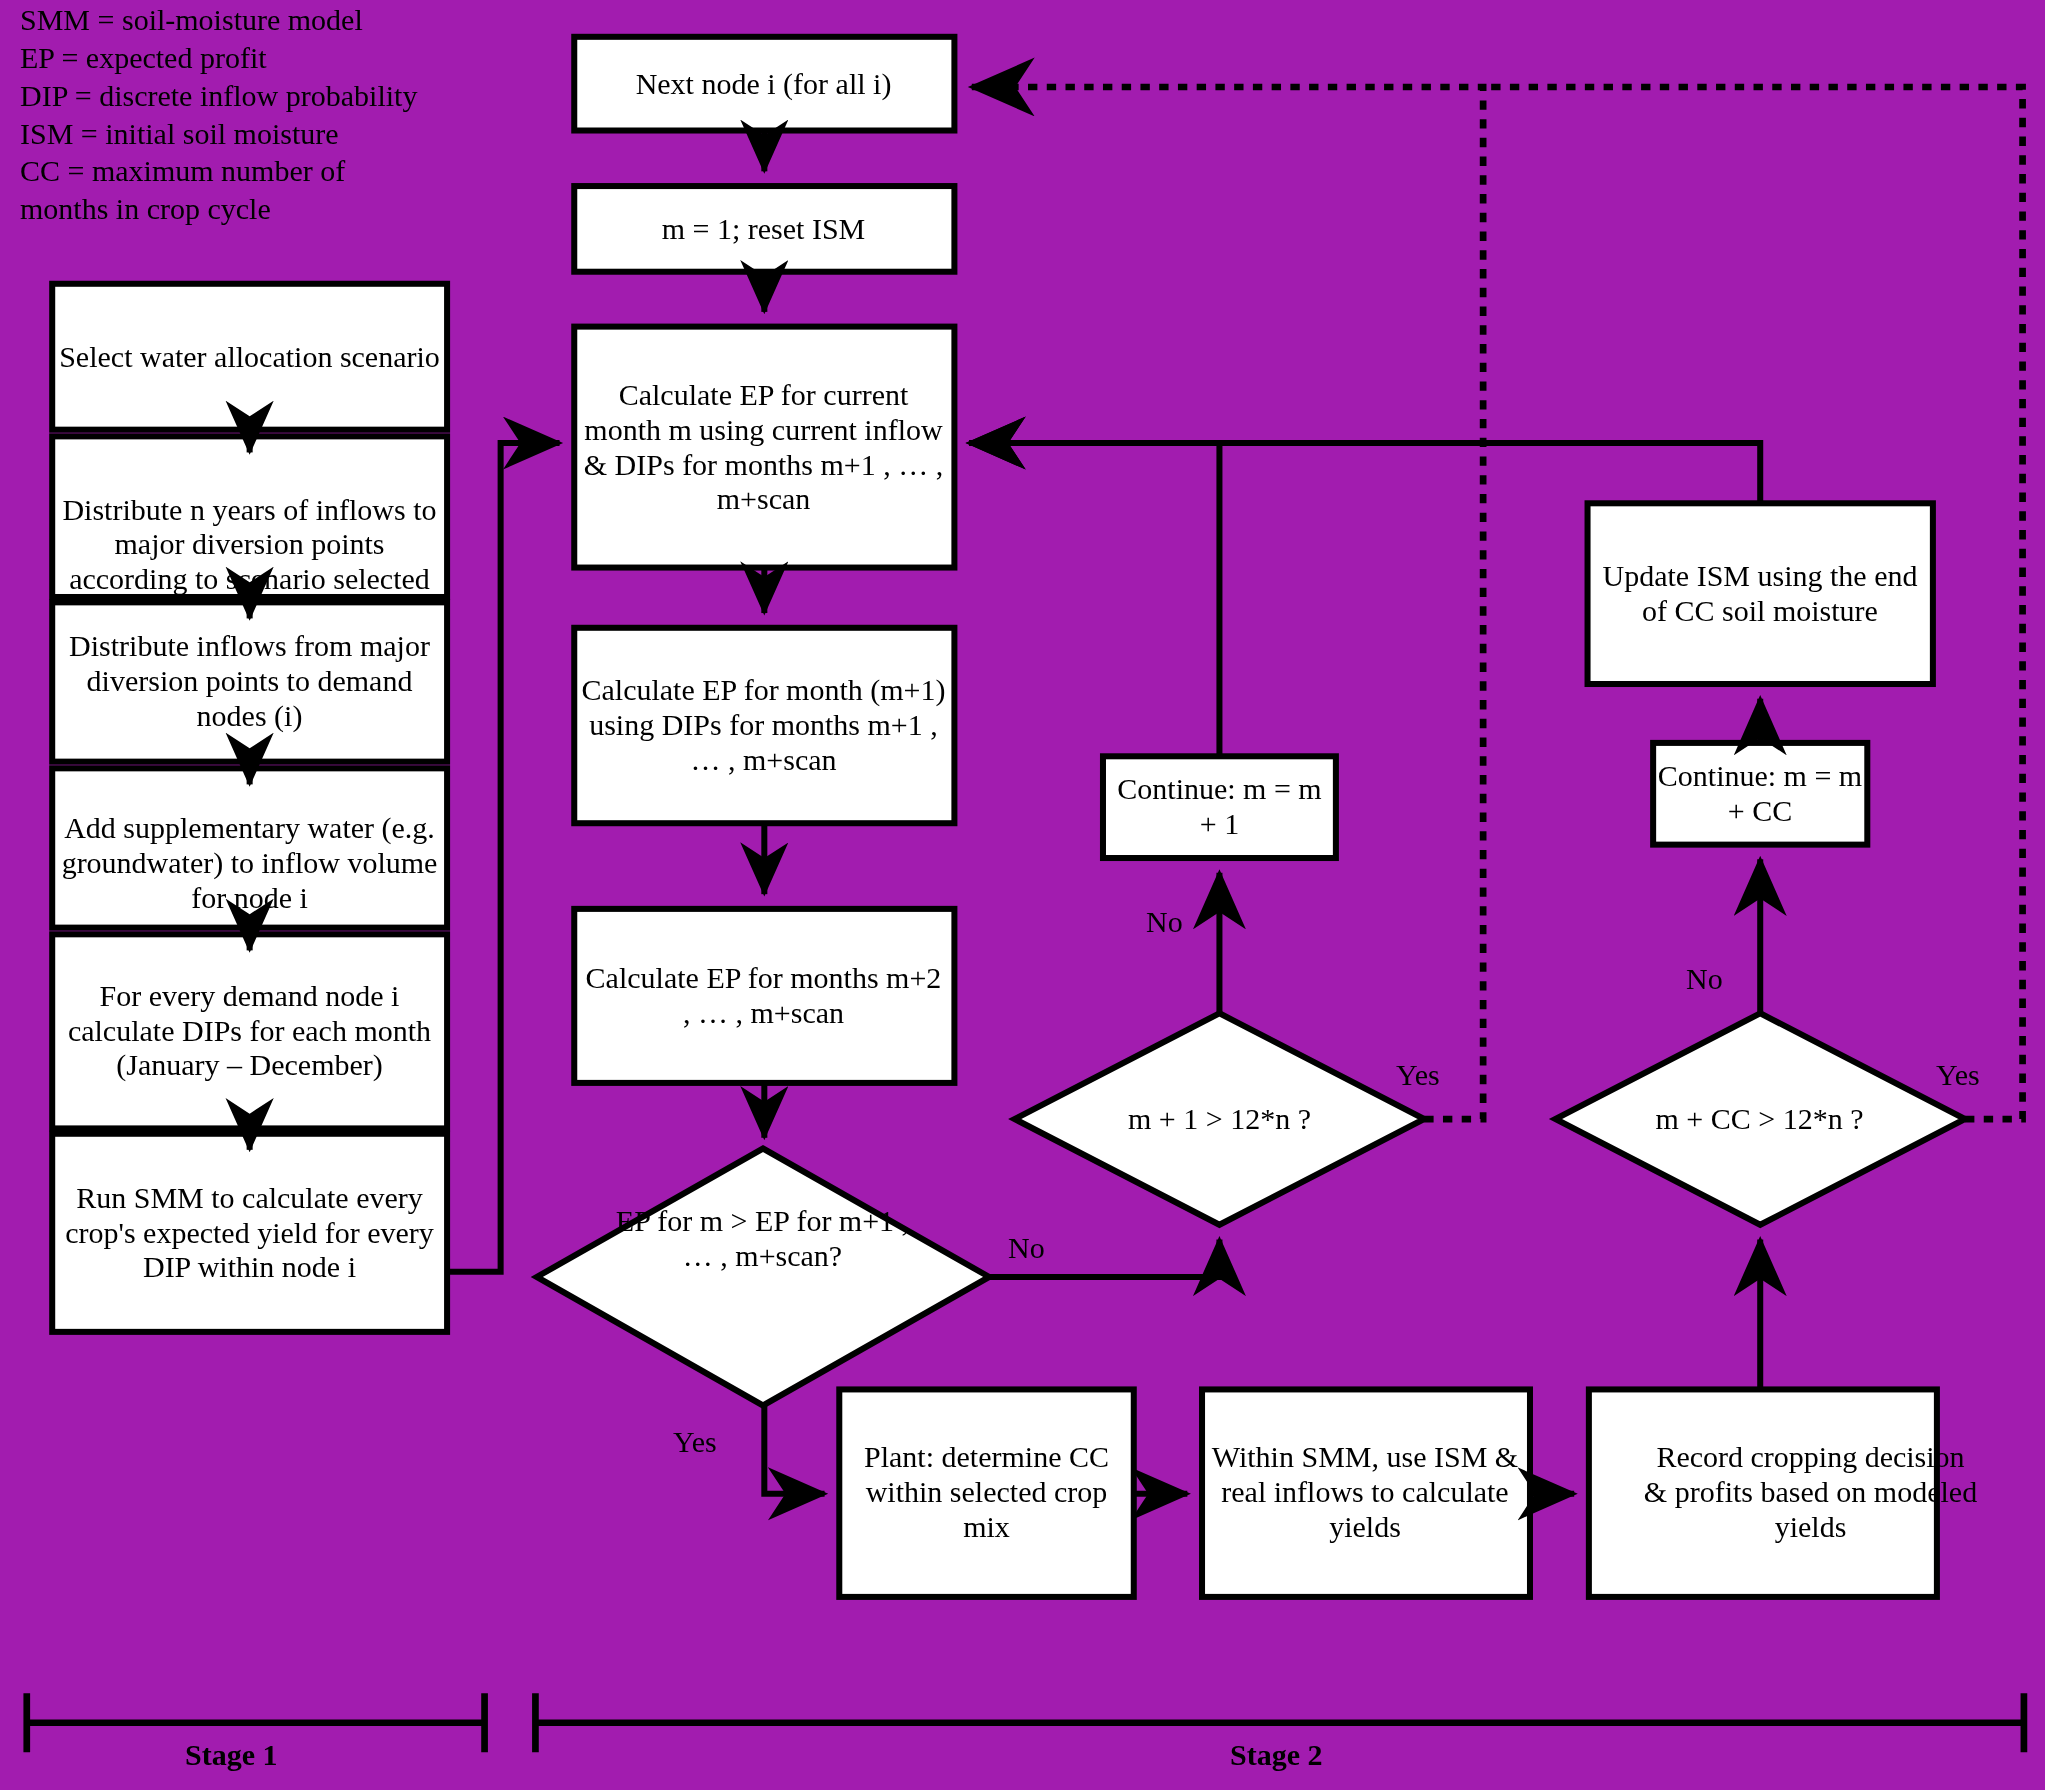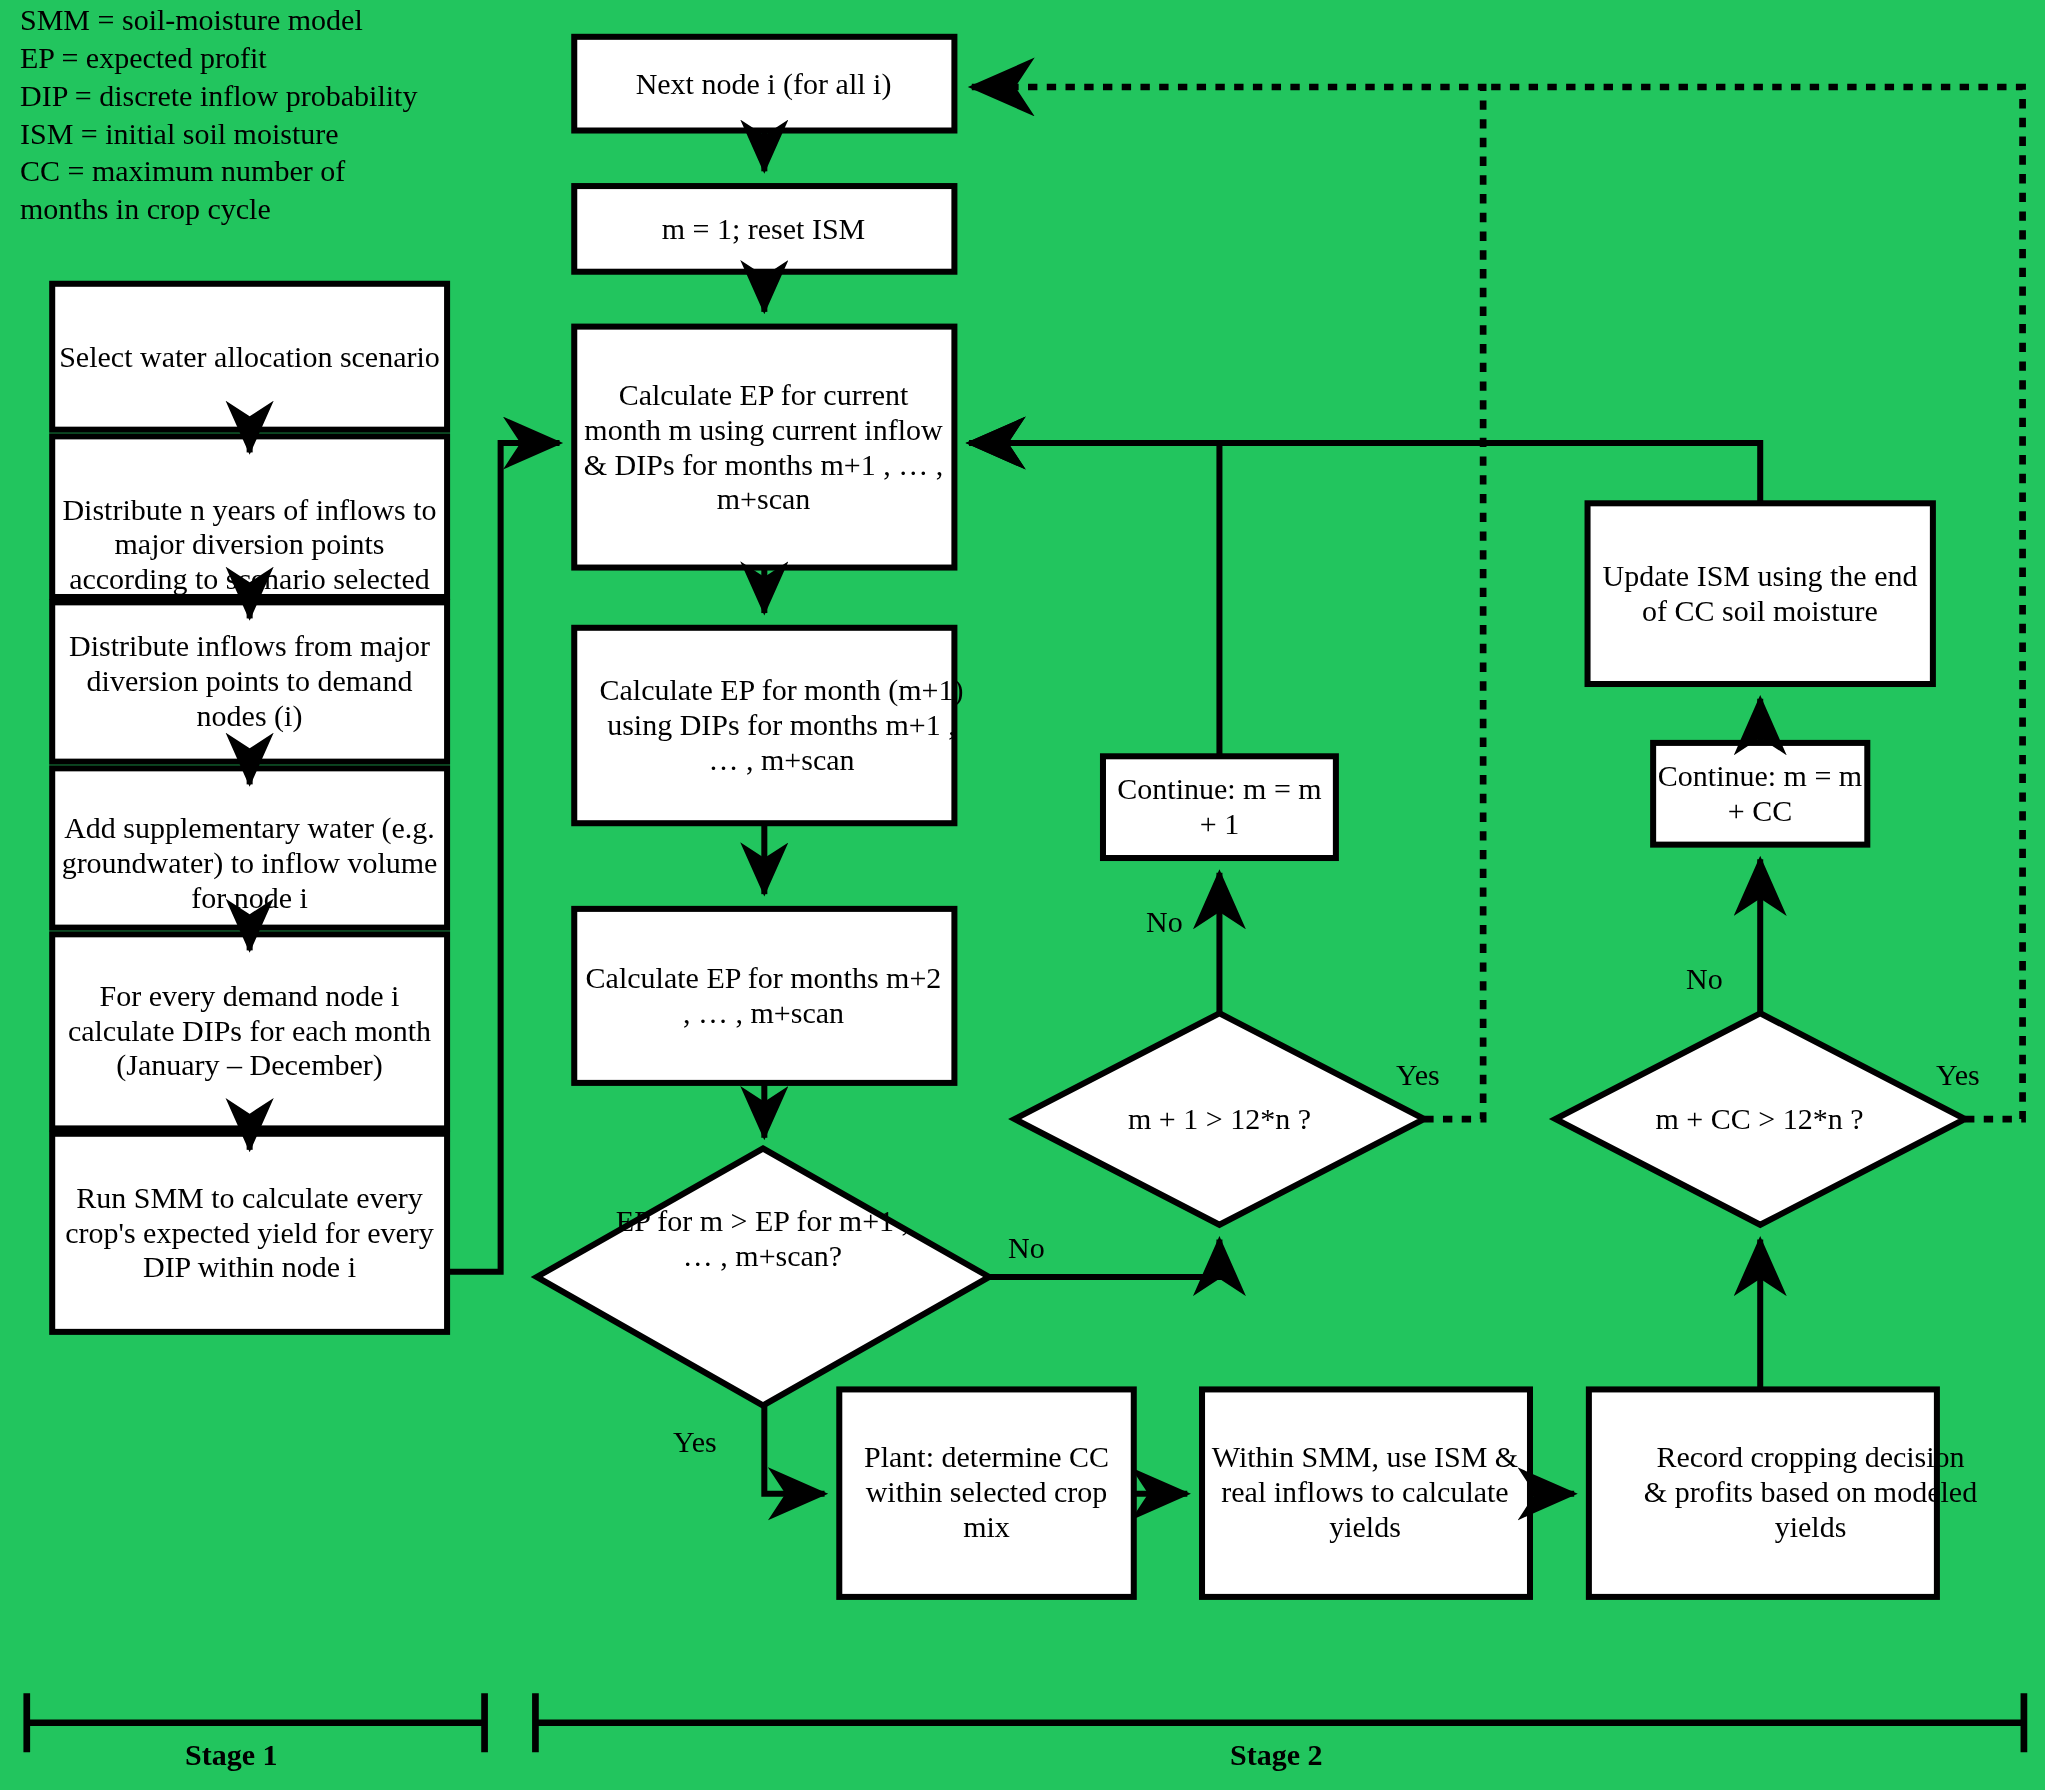--- a/index.html
+++ b/index.html
@@ -1,17 +1,17 @@
 <!DOCTYPE html>
 <html style="font-size:10.7px"><head>
 <meta charset="utf-8">
 <style>
   html,body{margin:0;padding:0;background:#ffffff;}
   body{font-family:"Liberation Serif","DejaVu Serif",serif;}
-  #stage{position:relative;width:2046px;height:1791px;background:#22c55e;overflow:hidden;}
+  #stage{position:relative;width:2046px;height:1791px;background:#a21caf;overflow:hidden;}
   svg{position:absolute;left:0;top:0;width:2046px;height:1791px;}
   .legend{position:absolute;left:20px;top:1.3px;width:535px;font-size:30px;line-height:1.26;color:#000;}
   .legend div{white-space:nowrap;}
   .lbl{position:absolute;color:#000;font-size:30px;line-height:1.16;text-align:center;
        display:flex;align-items:center;justify-content:center;pointer-events:none;}
   .lbl span{display:block;width:100%;}
   .edge-lbl{position:absolute;color:#000;font-size:30px;line-height:1;white-space:nowrap;}
   .stage-lbl{position:absolute;color:#000;font-size:30px;font-weight:bold;white-space:nowrap;}
 </style>
 </head>
@@ -134,21 +134,21 @@
 
   <div class="lbl" style="left:579px;top:37px;width:369px;height:94px;">
     <span>Next node i (for all i)</span>
   </div>
   <div class="lbl" style="left:579px;top:186px;width:369px;height:86px;">
     <span>m = 1; reset ISM</span>
   </div>
   <div class="lbl" style="left:579px;top:327px;width:369px;height:241px;">
     <span>Calculate EP for current month m using current inflow &amp; DIPs for months m+1 , … , m+scan</span>
   </div>
-  <div class="lbl" style="left:579px;top:628px;width:369px;height:195px;margin-left:18px;">
+  <div class="lbl" style="left:579px;top:628px;width:369px;height:195px;">
     <span>Calculate EP for month (m+1) using DIPs for months m+1 , … , m+scan</span>
   </div>
   <div class="lbl" style="left:579px;top:909px;width:369px;height:174px;">
     <span>Calculate EP for months m+2 , … , m+scan</span>
   </div>
 
   <div class="lbl" style="left:1594px;top:503px;width:332px;height:181px;">
     <span>Update ISM using the end of CC soil moisture</span>
   </div>
   <div class="lbl" style="left:1657px;top:743px;width:206px;height:102px;">

